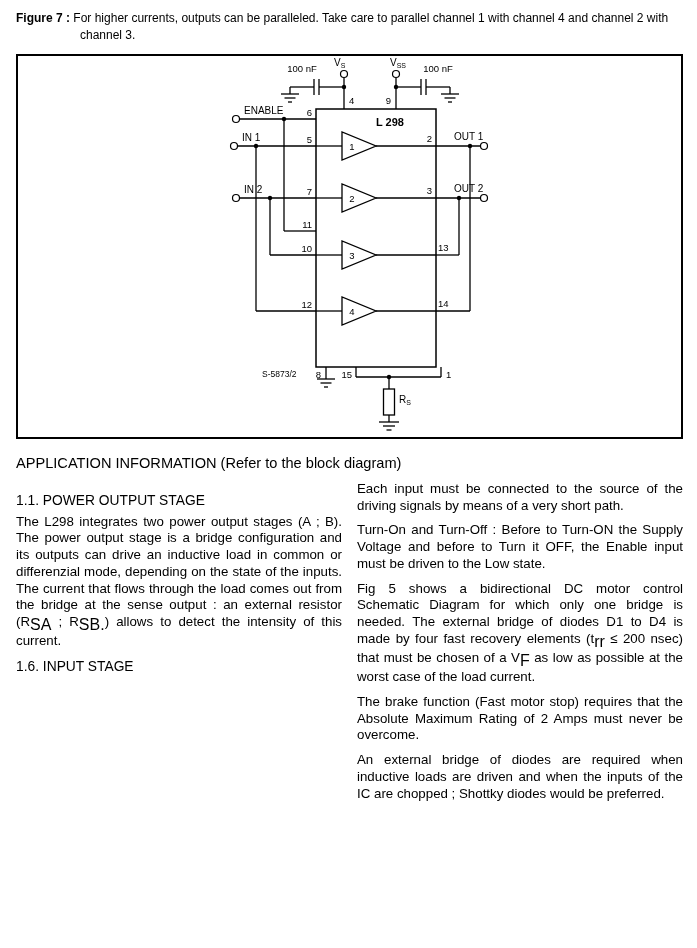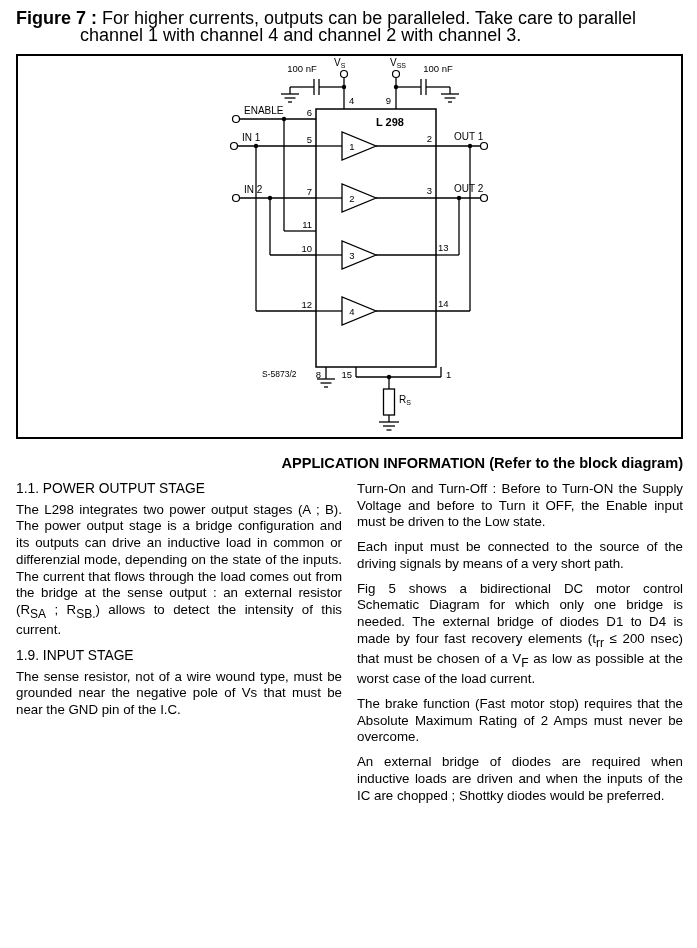--- a/index.html
+++ b/index.html
@@ -1,35 +1,35 @@
 <!DOCTYPE html>
 <html><head>
 <meta charset="utf-8">
 <style>
   html,body{margin:0;padding:0;background:#ffffff;color:#000;}
   body{font-family:"Liberation Sans", sans-serif;}
   .page{width:697px;min-height:948px;box-sizing:border-box;padding:8px 14px 10px 16px;background:#fff;}
-  .figure-caption{font-size:18px;line-height:17px;padding-left:64px;text-indent:-64px;margin:2px 0 10px 0;}
+  .figure-caption{font-size:12px;line-height:17px;padding-left:64px;text-indent:-64px;margin:2px 0 10px 0;}
   .fig-label{font-weight:bold;}
   .diagram-box{border:2px solid #000;height:381px;margin:4px 0 16px 0;background:#fff;}
   svg{display:block;}
   svg text{font-family:"Liberation Sans", sans-serif;fill:#000;}
   .lbl{font-size:10px;}
   .pin{font-size:9.5px;}
   .capl{font-size:9.5px;}
   .chiplbl{font-size:11px;font-weight:bold;}
   .codelbl{font-size:8.5px;}
   .ampnum{font-size:9.5px;}
-  .app-heading{font-size:14.6px;font-weight:bold;margin:4px 0 10px 0;text-align:right;}
+  .app-heading{font-size:14.6px;font-weight:normal;margin:4px 0 10px 0;}
   .columns{display:flex;gap:15px;}
   .col{flex:1;font-size:13.3px;line-height:16.7px;text-align:justify;}
   .col h3{font-size:13.8px;font-weight:normal;margin:9px 0 4px 0;}
-  .col h3:first-child{margin-top:0;}
+  .col h3:first-child{margin-top:12px;}
   .col p{margin:0 0 8px 0;}
-  sub{font-size:12px;}
+  sub{font-size:16px;}
 </style>
 </head>
 <body>
 
 <div class="page">
 
   <div class="figure-caption"><span class="fig-label">Figure 7 :</span> <span>For higher currents, outputs can be paralleled. Take care to parallel channel 1 with channel 4 and channel 2 with channel 3.</span></div>
 
   <div class="diagram-box">
     <svg width="669" height="377" viewBox="0 0 669 377">
@@ -168,28 +168,27 @@
   </div>
 
   <h2 class="app-heading">APPLICATION INFORMATION (Refer to the block diagram)</h2>
 
   <div class="columns">
 
     <div class="col">
       <h3>1.1. POWER OUTPUT STAGE</h3>
       <p><span>The L298 integrates two power output stages (A ; B). The power output stage is a bridge configuration and its outputs can drive an inductive load in common or differenzial mode, depending on the state of the inputs. The current that flows through the load comes out from the bridge at the sense output : an external resistor (R</span><sub>SA</sub><span> ; R</span><sub>SB.</sub><span>) allows to detect the intensity of this current.</span></p>
 
-      <h3>1.9. INPUT STAGE</h3>
+      <h3>1.6. INPUT STAGE</h3>
 
-      <p>The sense resistor, not of a wire wound type, must be grounded near the negative pole of Vs that must be near the GND pin of the I.C.</p>
     </div>
 
     <div class="col">
+      <p>Each input must be connected to the source of the driving signals by means of a very short path.</p>
       <p>Turn-On and Turn-Off : Before to Turn-ON the Supply Voltage and before to Turn it OFF, the Enable input must be driven to the Low state.</p>
-      <p>Each input must be connected to the source of the driving signals by means of a very short path.</p>
 
       <p><span>Fig 5 shows a bidirectional DC motor control Schematic Diagram for which only one bridge is needed. The external bridge of diodes D1 to D4 is made by four fast recovery elements (t</span><sub>rr</sub><span> ≤ 200 nsec) that must be chosen of a V</span><sub>F</sub><span> as low as possible at the worst case of the load current.</span></p>
       <p>The brake function (Fast motor stop) requires that the Absolute Maximum Rating of 2 Amps must never be overcome.</p>
       <p>An external bridge of diodes are required when inductive loads are driven and when the inputs of the IC are chopped ; Shottky diodes would be preferred.</p>
     </div>
 
   </div>
 </div>
 
 </body></html>

